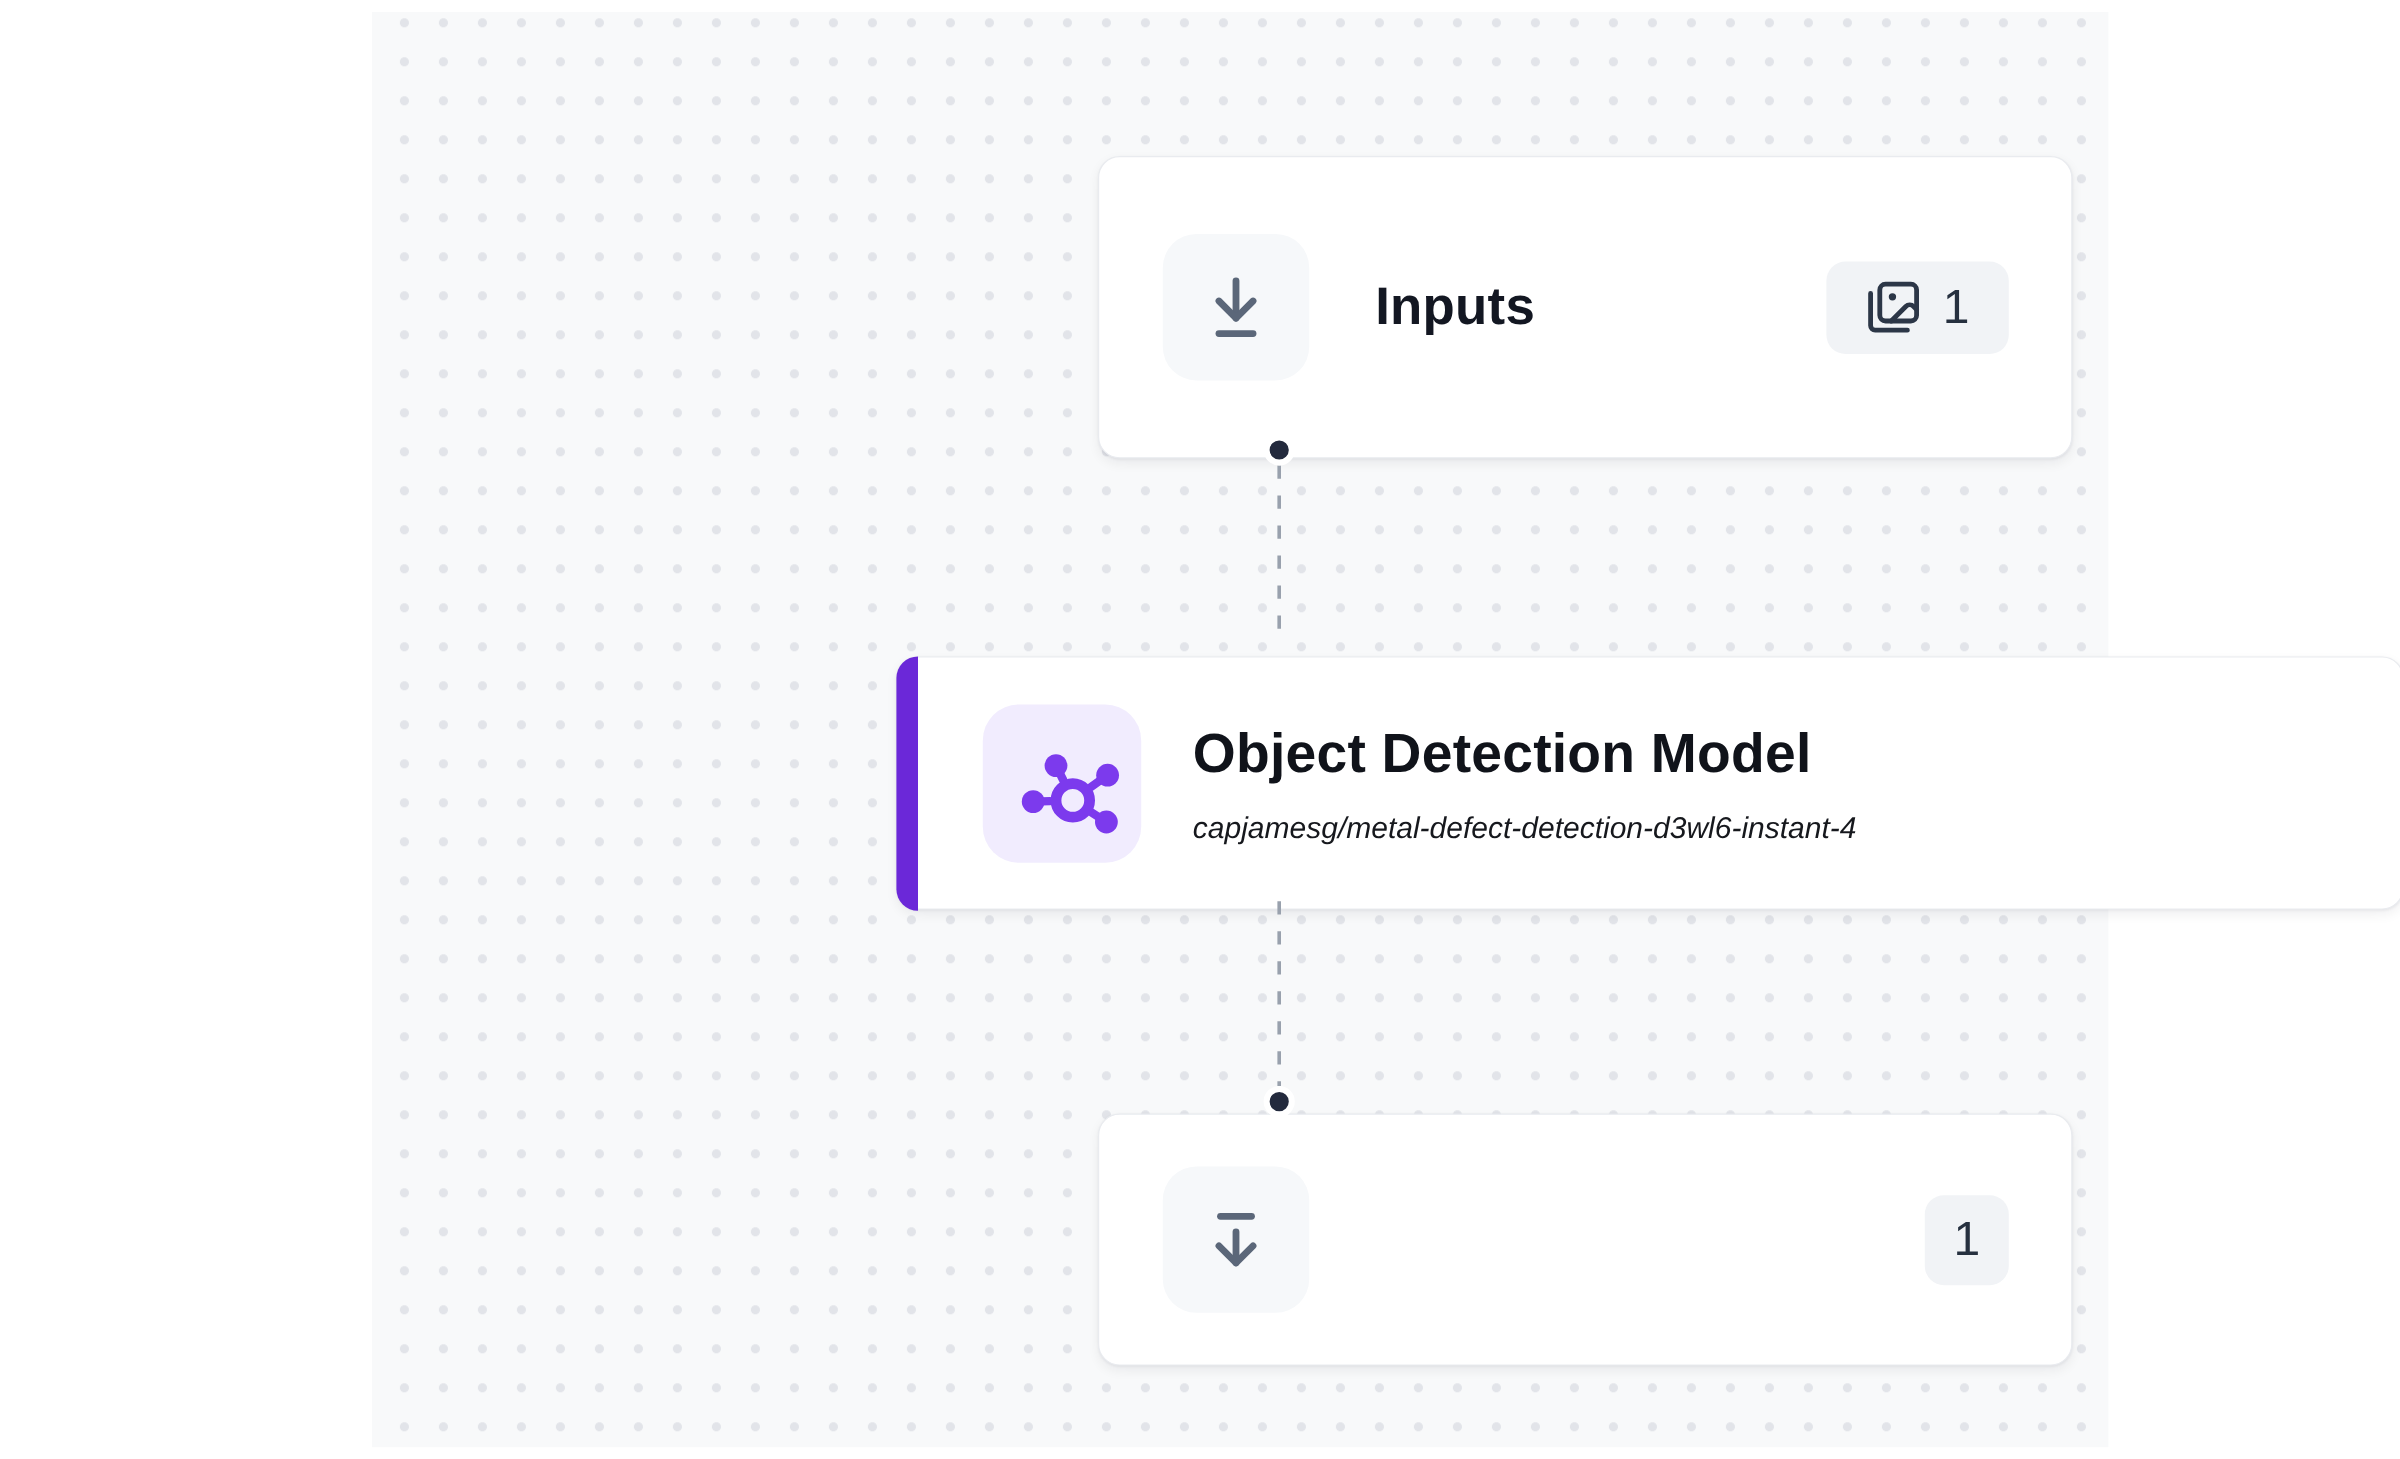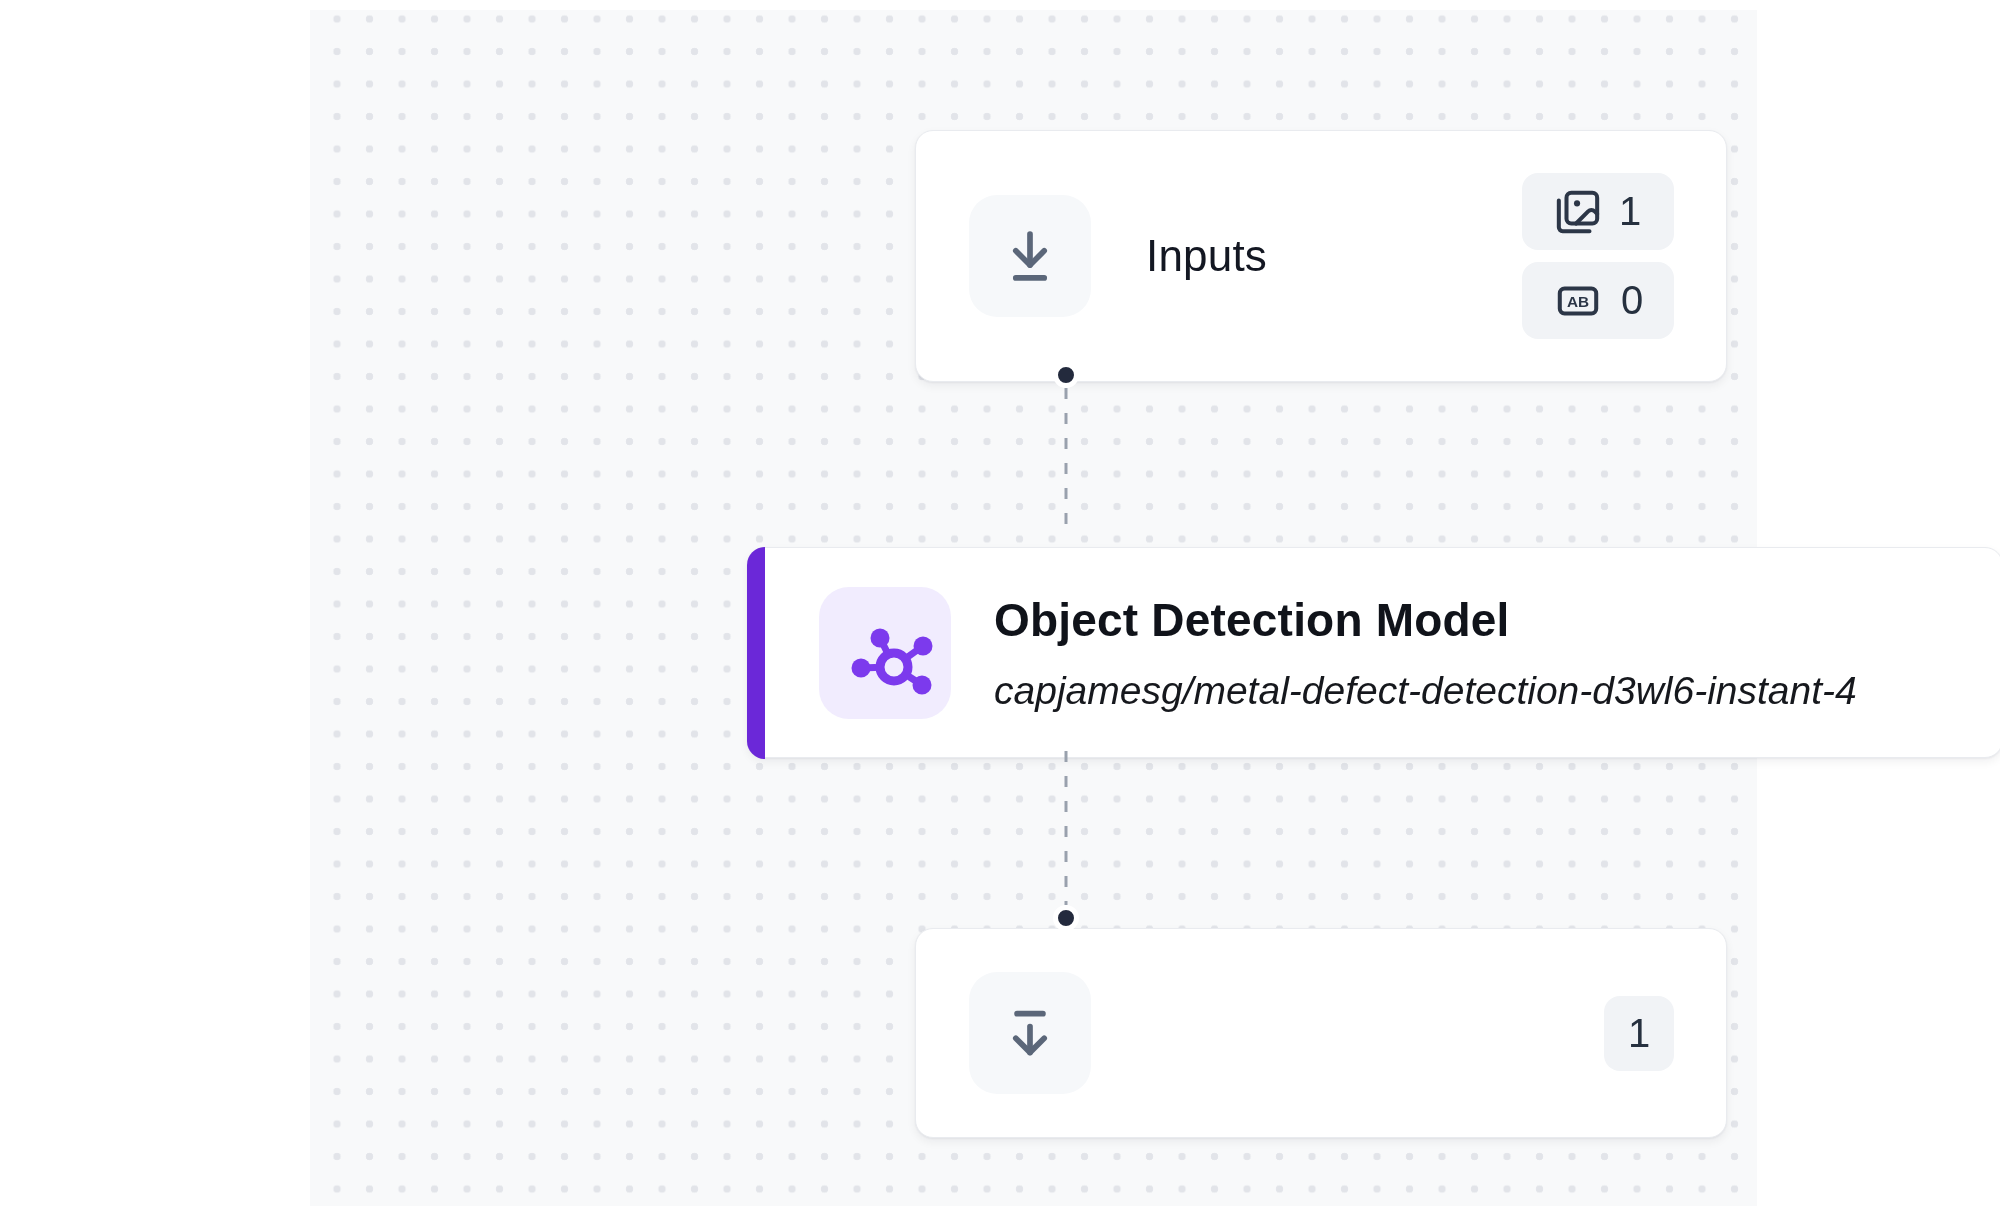--- a/index.html
+++ b/index.html
@@ -24,21 +24,21 @@
   }
   .node-inputs{left:605px;top:120px;width:812px;height:252px;}
   .node-model{left:437px;top:537px;width:1256px;height:211px;}
   .node-outputs{left:605px;top:918px;width:812px;height:210px;}
   .iconsq{
     position:absolute;left:53px;top:0;bottom:0;margin:auto 0;width:122px;height:122px;
     background:#f6f8fa;border-radius:28px;display:flex;align-items:center;justify-content:center;
   }
   .node-title{
     position:absolute;left:230px;top:0;bottom:0;display:flex;align-items:center;
-    font-size:44px;font-weight:400;color:#131722;letter-spacing:.2px;
+    font-size:44px;font-weight:700;color:#131722;letter-spacing:.2px;
   }
   .badge-col{
     position:absolute;right:52px;top:0;bottom:0;display:flex;flex-direction:column;
     justify-content:center;gap:12px;
   }
   .badge{
     width:152px;height:77px;background:#f1f3f6;border-radius:16px;
     display:flex;align-items:center;justify-content:center;gap:18px;
   }
   .badge-count{font-size:40px;font-weight:500;color:#26303f;}
@@ -54,21 +54,21 @@
   }
   .model-iconsq{
     position:absolute;left:71px;top:0;bottom:0;margin:auto 0;width:132px;height:132px;
     background:#f1ecfe;border-radius:30px;display:flex;align-items:center;justify-content:center;
   }
   .model-text{
     position:absolute;left:246px;top:0;bottom:0;display:flex;flex-direction:column;
     justify-content:center;gap:22px;
   }
   .model-title{font-size:46px;font-weight:600;color:#10131a;letter-spacing:.2px;}
-  .model-subtitle{font-size:39px;font-style:italic;color:#16181d;text-align:right;}
+  .model-subtitle{font-size:25px;font-style:italic;color:#16181d;text-align:right;}
   svg{display:block;}
 </style>
 </head>
 <body>
 
 <div id="app">
   <div class="canvas">
 
     <div class="node node-inputs">
       <div class="iconsq">
@@ -85,29 +85,20 @@
         <div class="badge">
           <span>
             <svg width="46" height="46" viewBox="0 0 24 24" fill="none" stroke="#2c3647" stroke-width="2.1" stroke-linecap="round" stroke-linejoin="round">
               <path d="M18 22H4a2 2 0 0 1-2-2V6"></path>
               <path d="m22 13-1.296-1.296a2.41 2.41 0 0 0-3.408 0L11 18"></path>
               <circle cx="11.5" cy="7.5" r="1.6" fill="#2c3647" stroke="none"></circle>
               <rect width="16" height="16" x="6" y="2" rx="2.5"></rect>
             </svg>
           </span>
           <span class="badge-count">1</span>
-        </div>
-        <div class="badge">
-          <span>
-            <svg width="50" height="46" viewBox="0 0 24 24" fill="none" stroke="#2c3647" stroke-width="2.1" stroke-linecap="round" stroke-linejoin="round">
-              <rect x="2.5" y="5.5" width="19" height="13" rx="2.5"></rect>
-              <text x="12" y="15.3" text-anchor="middle" font-size="8" font-weight="bold" fill="#2c3647" stroke="none" font-family="Liberation Sans, DejaVu Sans, sans-serif">AB</text>
-            </svg>
-          </span>
-          <span class="badge-count">0</span>
         </div>
       </div>
     </div>
 
     <div class="node node-model">
       <div class="accent-bar"></div>
       <div class="model-iconsq">
         <span>
           <svg width="132" height="132" viewBox="0 0 132 132" fill="none">
             <g stroke="#7c3aed" stroke-width="7" stroke-linecap="round">

